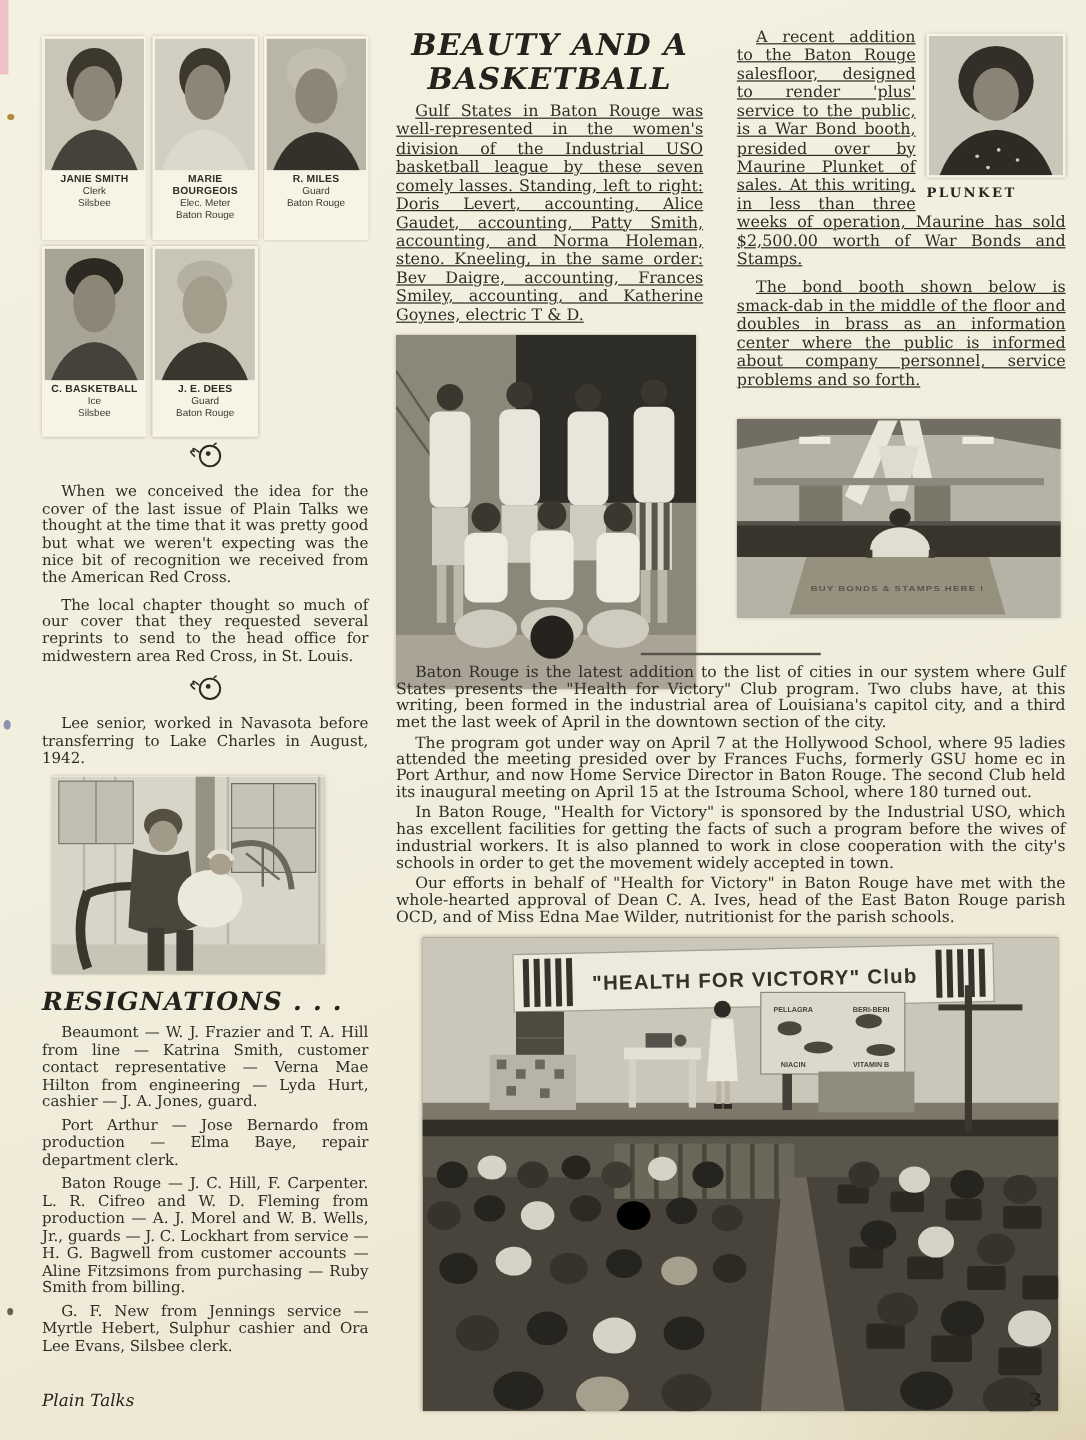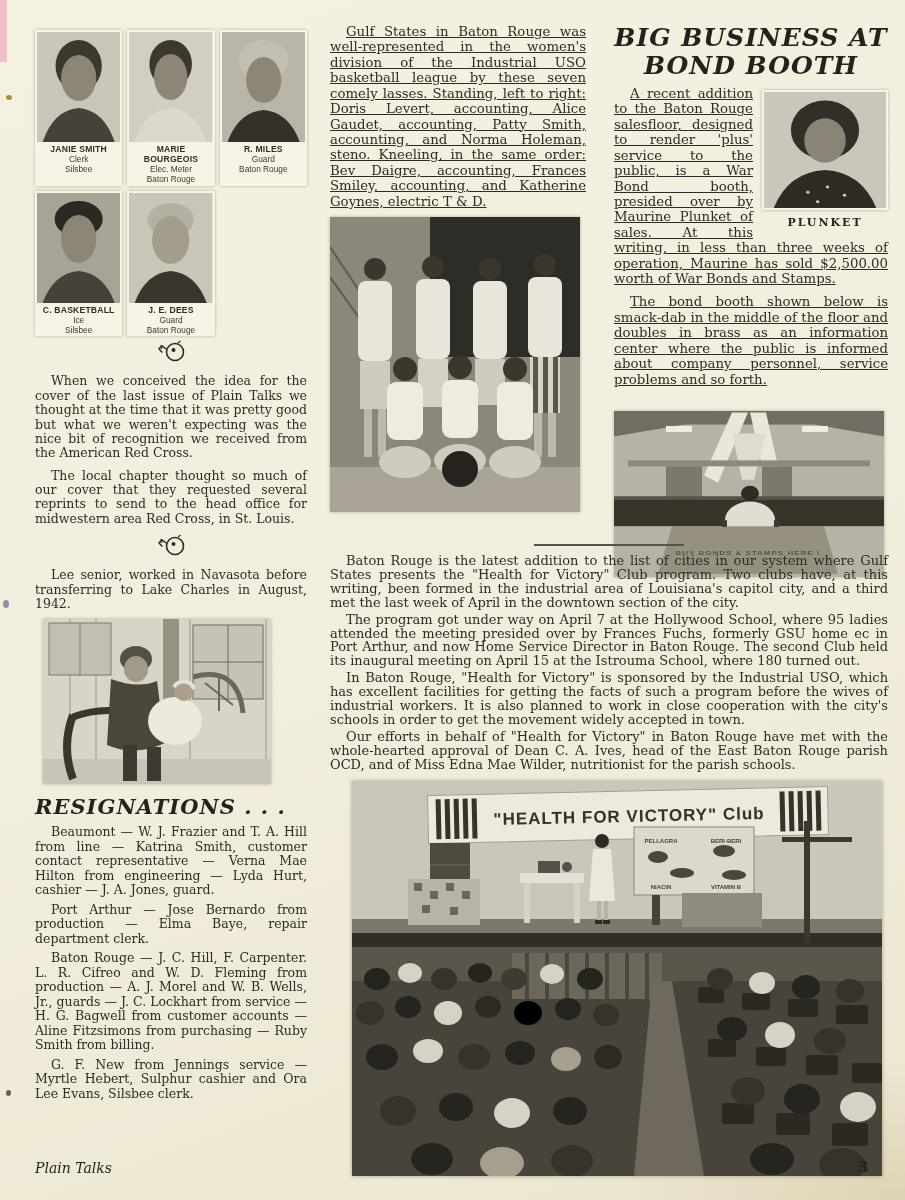--- a/index.html
+++ b/index.html
@@ -21,21 +21,21 @@
   }
   .para{
     text-align:justify;font-size:12.5px;line-height:1.15;margin:0 0 8px;
     text-indent:16px;color:#2d2c25;
   }
   #col-mid .para,#col-right .para{font-size:13.3px;line-height:1.16;text-decoration:underline;}
   #victory .para{font-size:13px;line-height:1.07;margin:0 0 3px;}
 
   
   .emp-grid{display:grid;grid-template-columns:repeat(3,1fr);gap:5px;margin:4px 0 4px;}
-  .emp{margin:0;background:#f7f4e5;padding:2px 2px 1px;box-shadow:0 0 3px rgba(60,50,20,.35);}
+  .emp{margin:0;background:#f7f4e5;padding:2px 2px 15px;box-shadow:0 0 3px rgba(60,50,20,.35);}
   .emp-photo{height:110px;overflow:hidden;}
   .emp-photo svg,.portrait-box svg{width:100%;height:100%;display:block;}
   .emp-cap{text-align:center;font-family:"Liberation Sans",sans-serif;margin-top:2px;}
   .emp-name{font-size:8.6px;font-weight:bold;letter-spacing:.2px;color:#2e2c24;}
   .emp-role,.emp-loc{font-size:8.3px;color:#3a382f;line-height:1.25;}
 
   
   .pt-bg{fill:#c9c6b8;} .pt-hair{fill:#3d382e;} .pt-face{fill:#8d8676;} .pt-torso{fill:#46413a;}
   .e2 .pt-bg{fill:#d2cfc2;} .e2 .pt-torso{fill:#dcd8cb;}
   .e3 .pt-bg{fill:#b9b6a8;} .e3 .pt-hair{fill:#c3bfb0;} .e3 .pt-torso{fill:#35312a;}
@@ -50,21 +50,21 @@
   .baby-photo svg{width:100%;height:100%;display:block;}
 
   .resig-head{font-style:italic;font-weight:bold;font-size:21px;letter-spacing:1px;margin:6px 0 6px;color:#23221c;}
   .resig .para{margin:0 0 5px;line-height:1.16;}
 
   
   .team-photo{width:250px;height:295px;margin-top:8px;box-shadow:0 0 3px rgba(60,50,20,.35);}
   .team-photo svg{width:100%;height:100%;display:block;}
 
   
-  .plunket-fig{float:right;width:126px;margin:4px 0 2px 9px;text-align:center;}
+  .plunket-fig{float:right;width:116px;margin:4px 0 2px 9px;}
   .portrait-box{height:116px;background:#f7f4e5;padding:2px;box-shadow:0 0 3px rgba(60,50,20,.35);}
   .plunket-cap{font-size:11px;font-weight:bold;letter-spacing:2px;margin-top:6px;color:#26251f;}
   .booth-photo{clear:both;width:270px;height:166px;margin-top:24px;box-shadow:0 0 3px rgba(60,50,20,.35);}
   .booth-photo svg{width:100%;height:100%;display:block;}
 
   
   .victory-rule{width:150px;height:2px;background:#55524a;margin:0 auto 8px;}
   .victory-photo{width:530px;height:395px;margin:9px 0 0 22px;box-shadow:0 0 4px rgba(60,50,20,.4);}
   .victory-photo svg{width:100%;height:100%;display:block;}
   .banner-text{font-family:"Liberation Sans",sans-serif;font-weight:bold;font-size:17px;letter-spacing:1px;fill:#33312a;}
@@ -231,20 +231,24 @@
     <div class="resig">
       <h2 class="resig-head">RESIGNATIONS . . .</h2>
       <p class="para">Beaumont — W. J. Frazier and T. A. Hill from line — Katrina Smith, customer contact representative — Verna Mae Hilton from engineering — Lyda Hurt, cashier — J. A. Jones, guard.</p>
       <p class="para">Port Arthur — Jose Bernardo from production — Elma Baye, repair department clerk.</p>
       <p class="para">Baton Rouge — J. C. Hill, F. Carpenter. L. R. Cifreo and W. D. Fleming from production — A. J. Morel and W. B. Wells, Jr., guards — J. C. Lockhart from service — H. G. Bagwell from customer accounts — Aline Fitzsimons from purchasing — Ruby Smith from billing.</p>
       <p class="para">G. F. New from Jennings service — Myrtle Hebert, Sulphur cashier and Ora Lee Evans, Silsbee clerk.</p>
     </div>
   </div>
 
   <div id="col-mid" class="abs">
+    <h1 class="headline">
+      <span>BEAUTY AND A</span><br>
+      <span>BASKETBALL</span>
+    </h1>
     <p class="para">Gulf States in Baton Rouge was well-represented in the women's division of the Industrial USO basketball league by these seven comely lasses. Standing, left to right: Doris Levert, accounting, Alice Gaudet, accounting, Patty Smith, accounting, and Norma Holeman, steno. Kneeling, in the same order: Bev Daigre, accounting, Frances Smiley, accounting, and Katherine Goynes, electric T &amp; D.</p>
 
     <div class="team-photo">
       <svg viewBox="0 0 250 295" preserveAspectRatio="none">
         <rect width="250" height="295" fill="#8b8779"></rect>
         <rect x="100" width="150" height="140" fill="#2e2c26"></rect>
         <rect y="250" width="250" height="45" fill="#a9a496"></rect>
         <line x1="0" y1="30" x2="60" y2="120" stroke="#5f5b4f" stroke-width="2"></line>
           <line x1="0" y1="60" x2="50" y2="130" stroke="#5f5b4f" stroke-width="2"></line>
 
@@ -282,24 +286,20 @@
           <circle cx="185" cy="152" r="12" fill="#3b372e"></circle>
             <rect x="167" y="165" width="36" height="58" rx="9" fill="#eeebe0"></rect>
             <ellipse cx="185" cy="245" rx="26" ry="16" fill="#cfccbf"></ellipse>
         </g>
         <circle cx="130" cy="252" r="18" fill="#26231e"></circle>
       </svg>
     </div>
   </div>
 
   <div id="col-right" class="abs">
-    <h1 class="headline">
-      <span>BIG BUSINESS AT</span><br>
-      <span>BOND BOOTH</span>
-    </h1>
 
     <div>
       <figure class="plunket-fig">
         <div class="portrait-box">
           <svg viewBox="0 0 100 110" preserveAspectRatio="none">
             <rect width="100" height="110" fill="#c9c6ba"></rect>
             <ellipse cx="50" cy="36" rx="28" ry="28" fill="#332f28"></ellipse>
             <ellipse cx="50" cy="46" rx="17" ry="21" fill="#8a8476"></ellipse>
             <path d="M8 110 Q20 76 50 74 Q80 76 92 110 Z" fill="#2e2b25"></path>
             <circle cx="36" cy="95" r="1.4" fill="#cfccc0"></circle>

